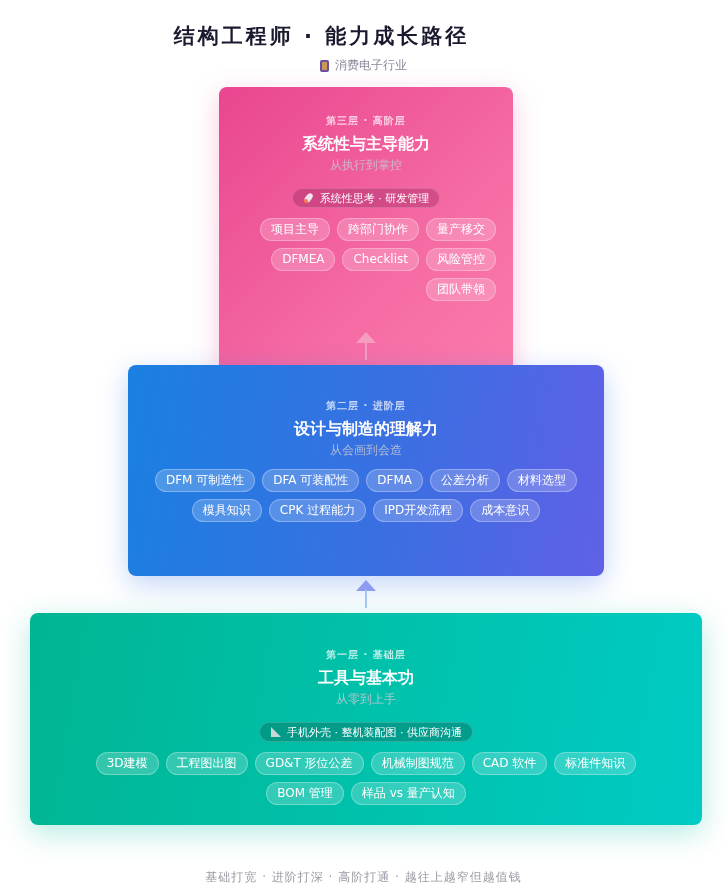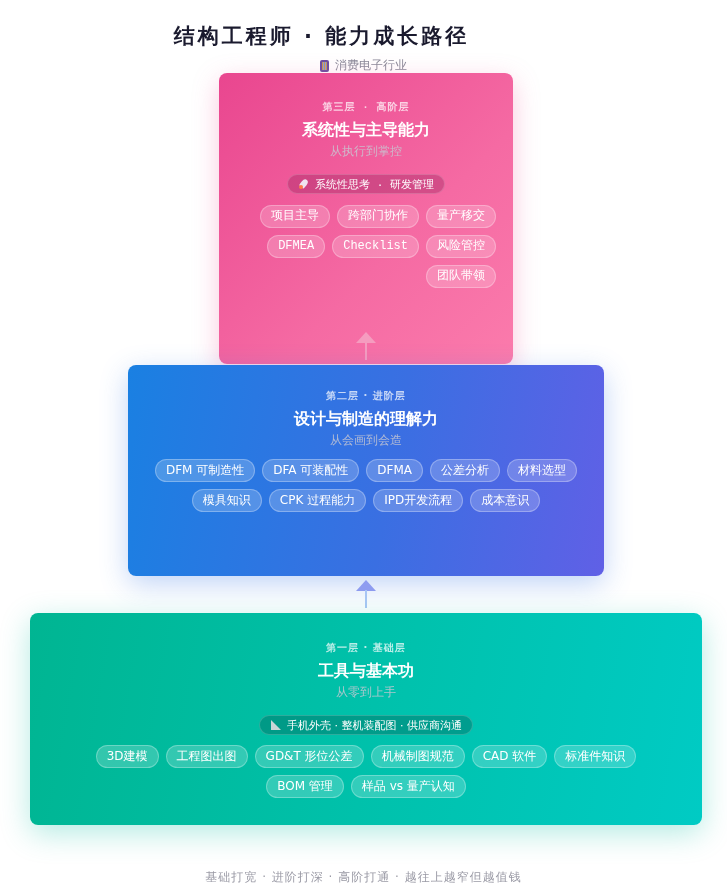--- a/index.html
+++ b/index.html
@@ -21,24 +21,23 @@
     .phone-icon::after {
       content: ""; position: absolute; left: 2px; top: 2px; width: 5px; height: 8px;
       background: repeating-linear-gradient(90deg, #d9a34a 0 1px, #8fb0e0 1px 2px);
       opacity: 0.85;
     }
 
     .layer {
       position: absolute; border-radius: 8px; text-align: center; color: #fff;
     }
     .layer-top {
-      left: 219px; top: 73px; width: 294px; height: 291px;
+      left: 219px; top: 87px; width: 294px; height: 291px;
       background: linear-gradient(135deg, #e9468f 0%, #f56aa3 60%, #fb7bac 100%);
       box-shadow: 0 8px 26px rgba(240, 100, 160, 0.35);
-      font-family: Liberation Mono, monospace;
     }
     .layer-mid {
       left: 128px; top: 365px; width: 476px; height: 211px;
       background: linear-gradient(100deg, #1a80e2 0%, #3a6fe2 55%, #6060e6 100%);
       box-shadow: 0 8px 28px rgba(60, 120, 230, 0.32);
     }
     .layer-bot {
       left: 30px; top: 613px; width: 672px; height: 212px;
       background: linear-gradient(100deg, #00b592 0%, #00c2ad 55%, #00cbc4 100%);
       box-shadow: 0 8px 30px rgba(0, 190, 160, 0.3);
@@ -71,22 +70,22 @@
     .layer-mid .tags { width: 450px; }
     .layer-bot .tags { width: 570px; }
     .tag {
       height: 23px; line-height: 21px; padding: 0 10px; border-radius: 12px;
       font-size: 12px; color: #ffffff;
       background: rgba(255,255,255,0.2); border: 1px solid rgba(255,255,255,0.28);
       white-space: nowrap;
     }
 
     .layer-top .inner { padding-top: 27px; }
-    .layer-mid .inner { padding-top: 24px; }
-    .layer-bot .inner { padding-top: 28px; }
+    .layer-mid .inner { padding-top: 34px; }
+    .layer-bot .inner { padding-top: 35px; }
 
     .arrow {
       position: absolute; width: 20px; height: 28px;
     }
     .arrow .head {
       position: absolute; left: 0; top: 0; width: 0; height: 0;
       border-left: 10px solid transparent; border-right: 10px solid transparent;
       border-bottom: 11px solid;
     }
     .arrow .shaft { position: absolute; left: 9px; top: 10px; width: 2px; height: 18px; }

